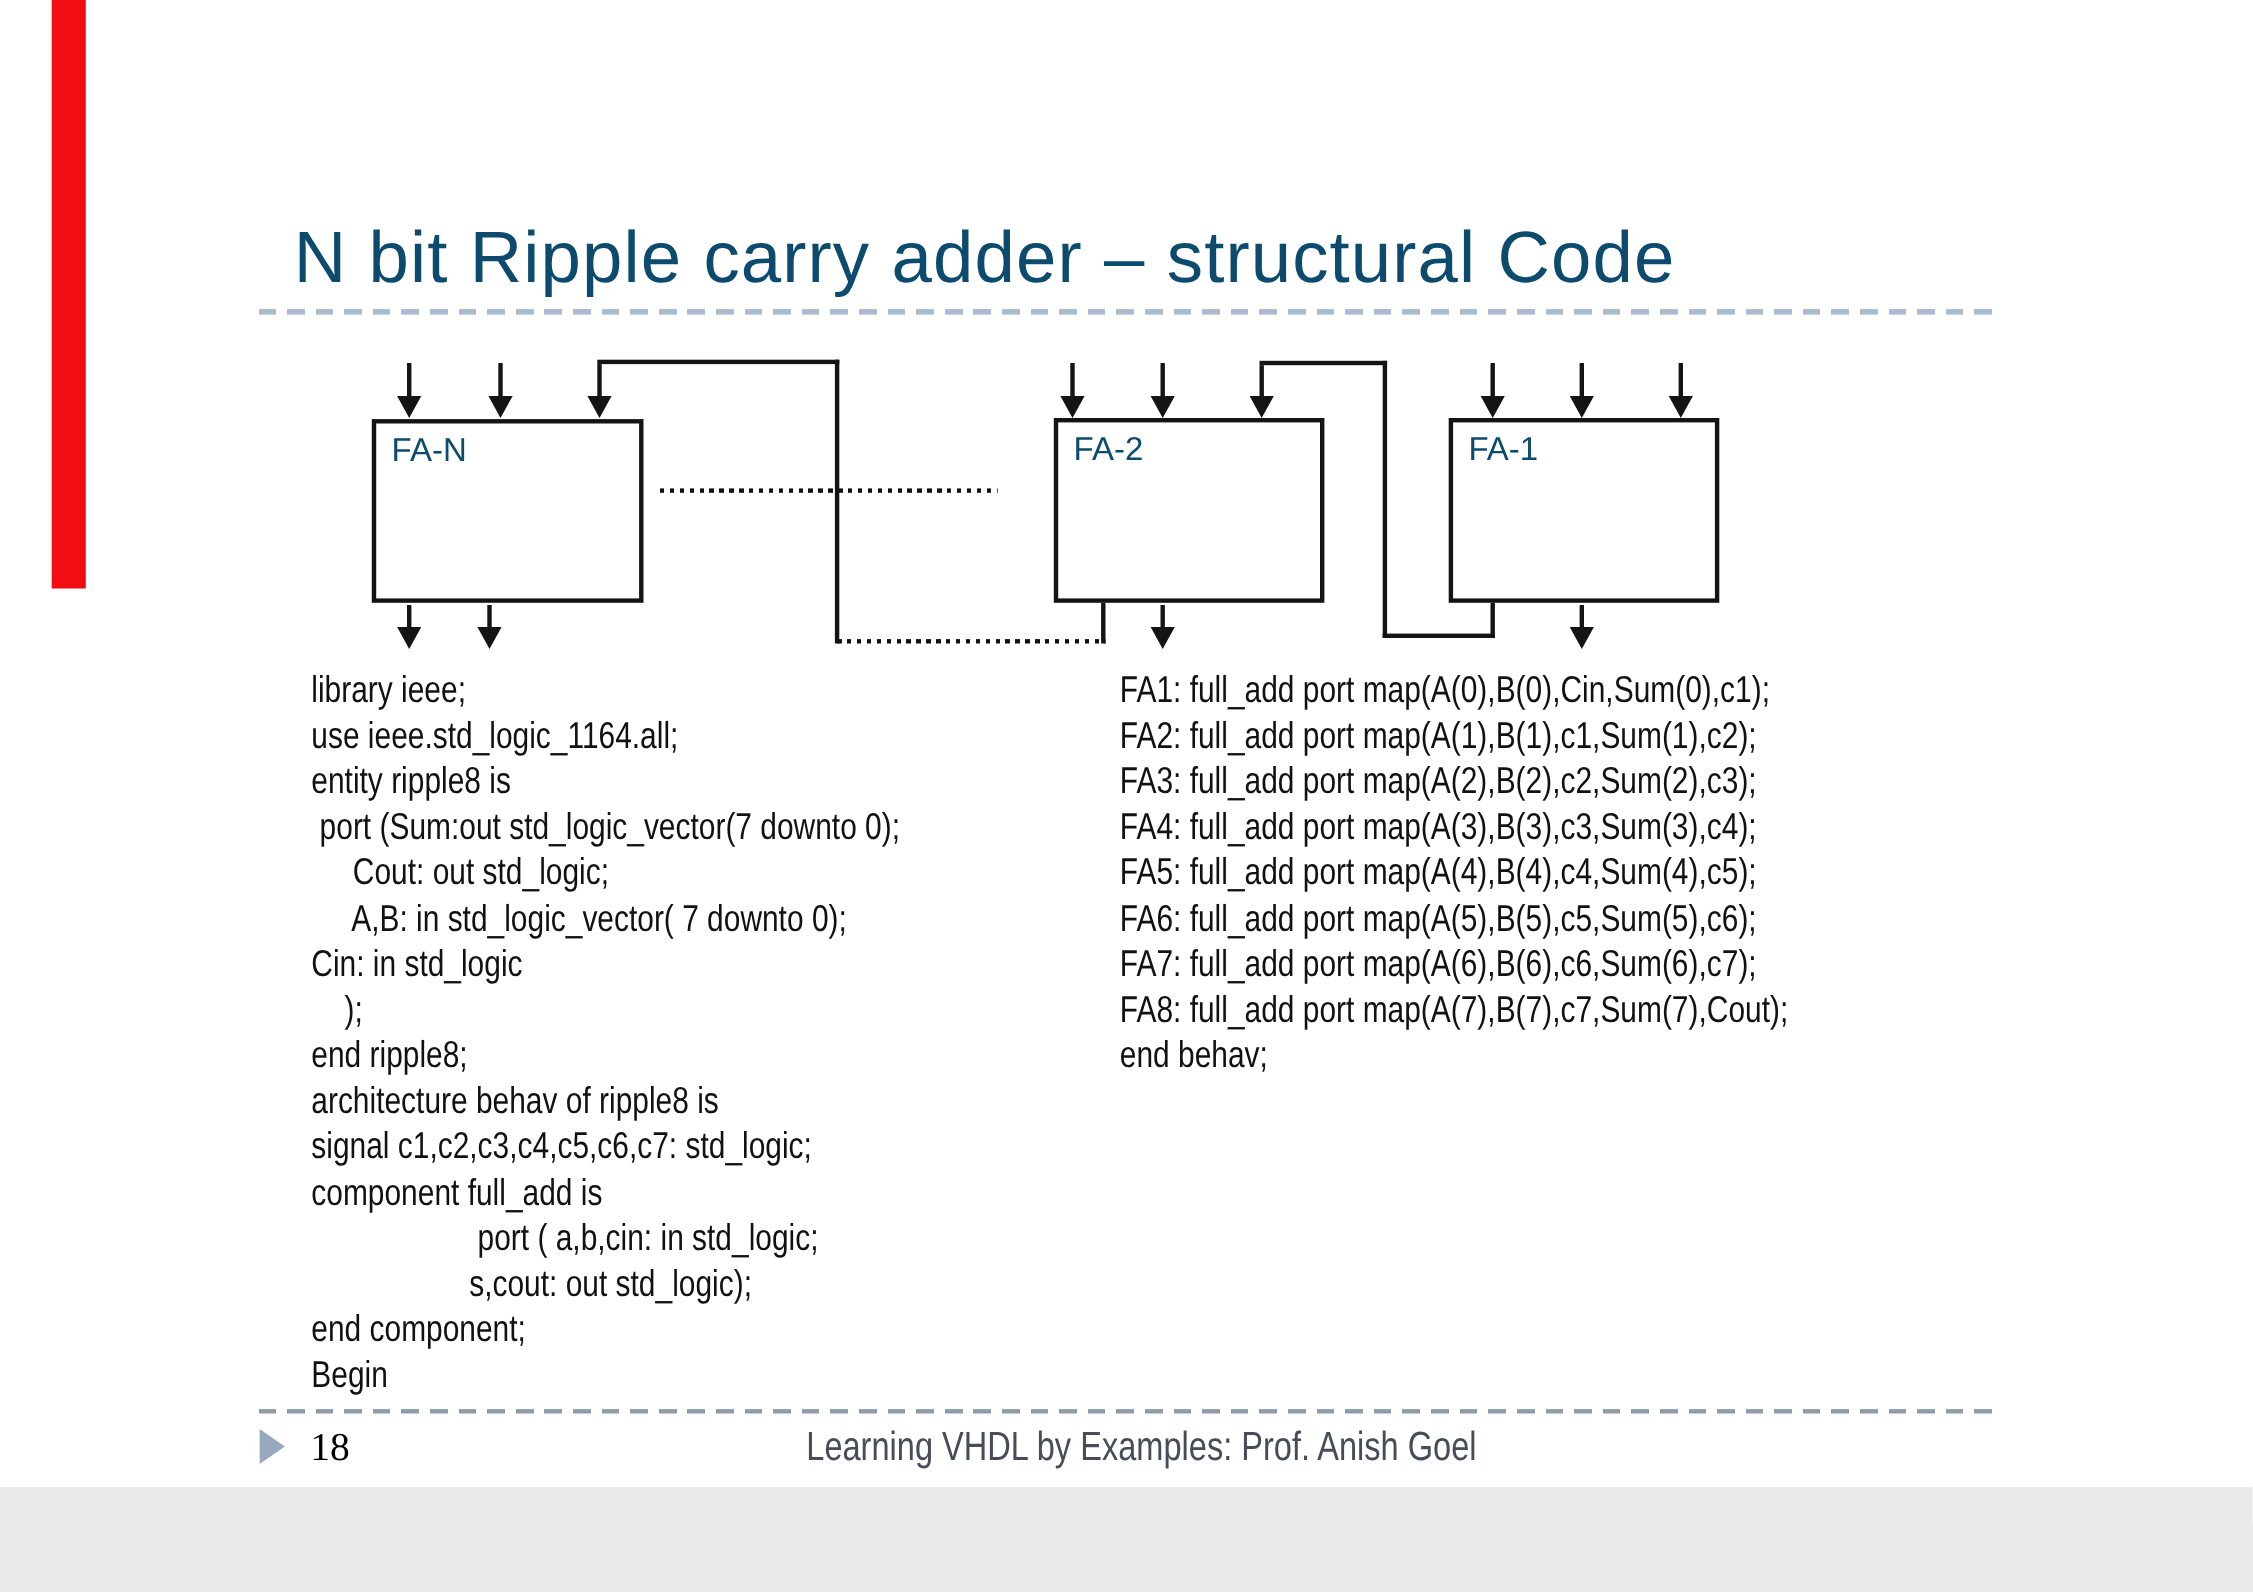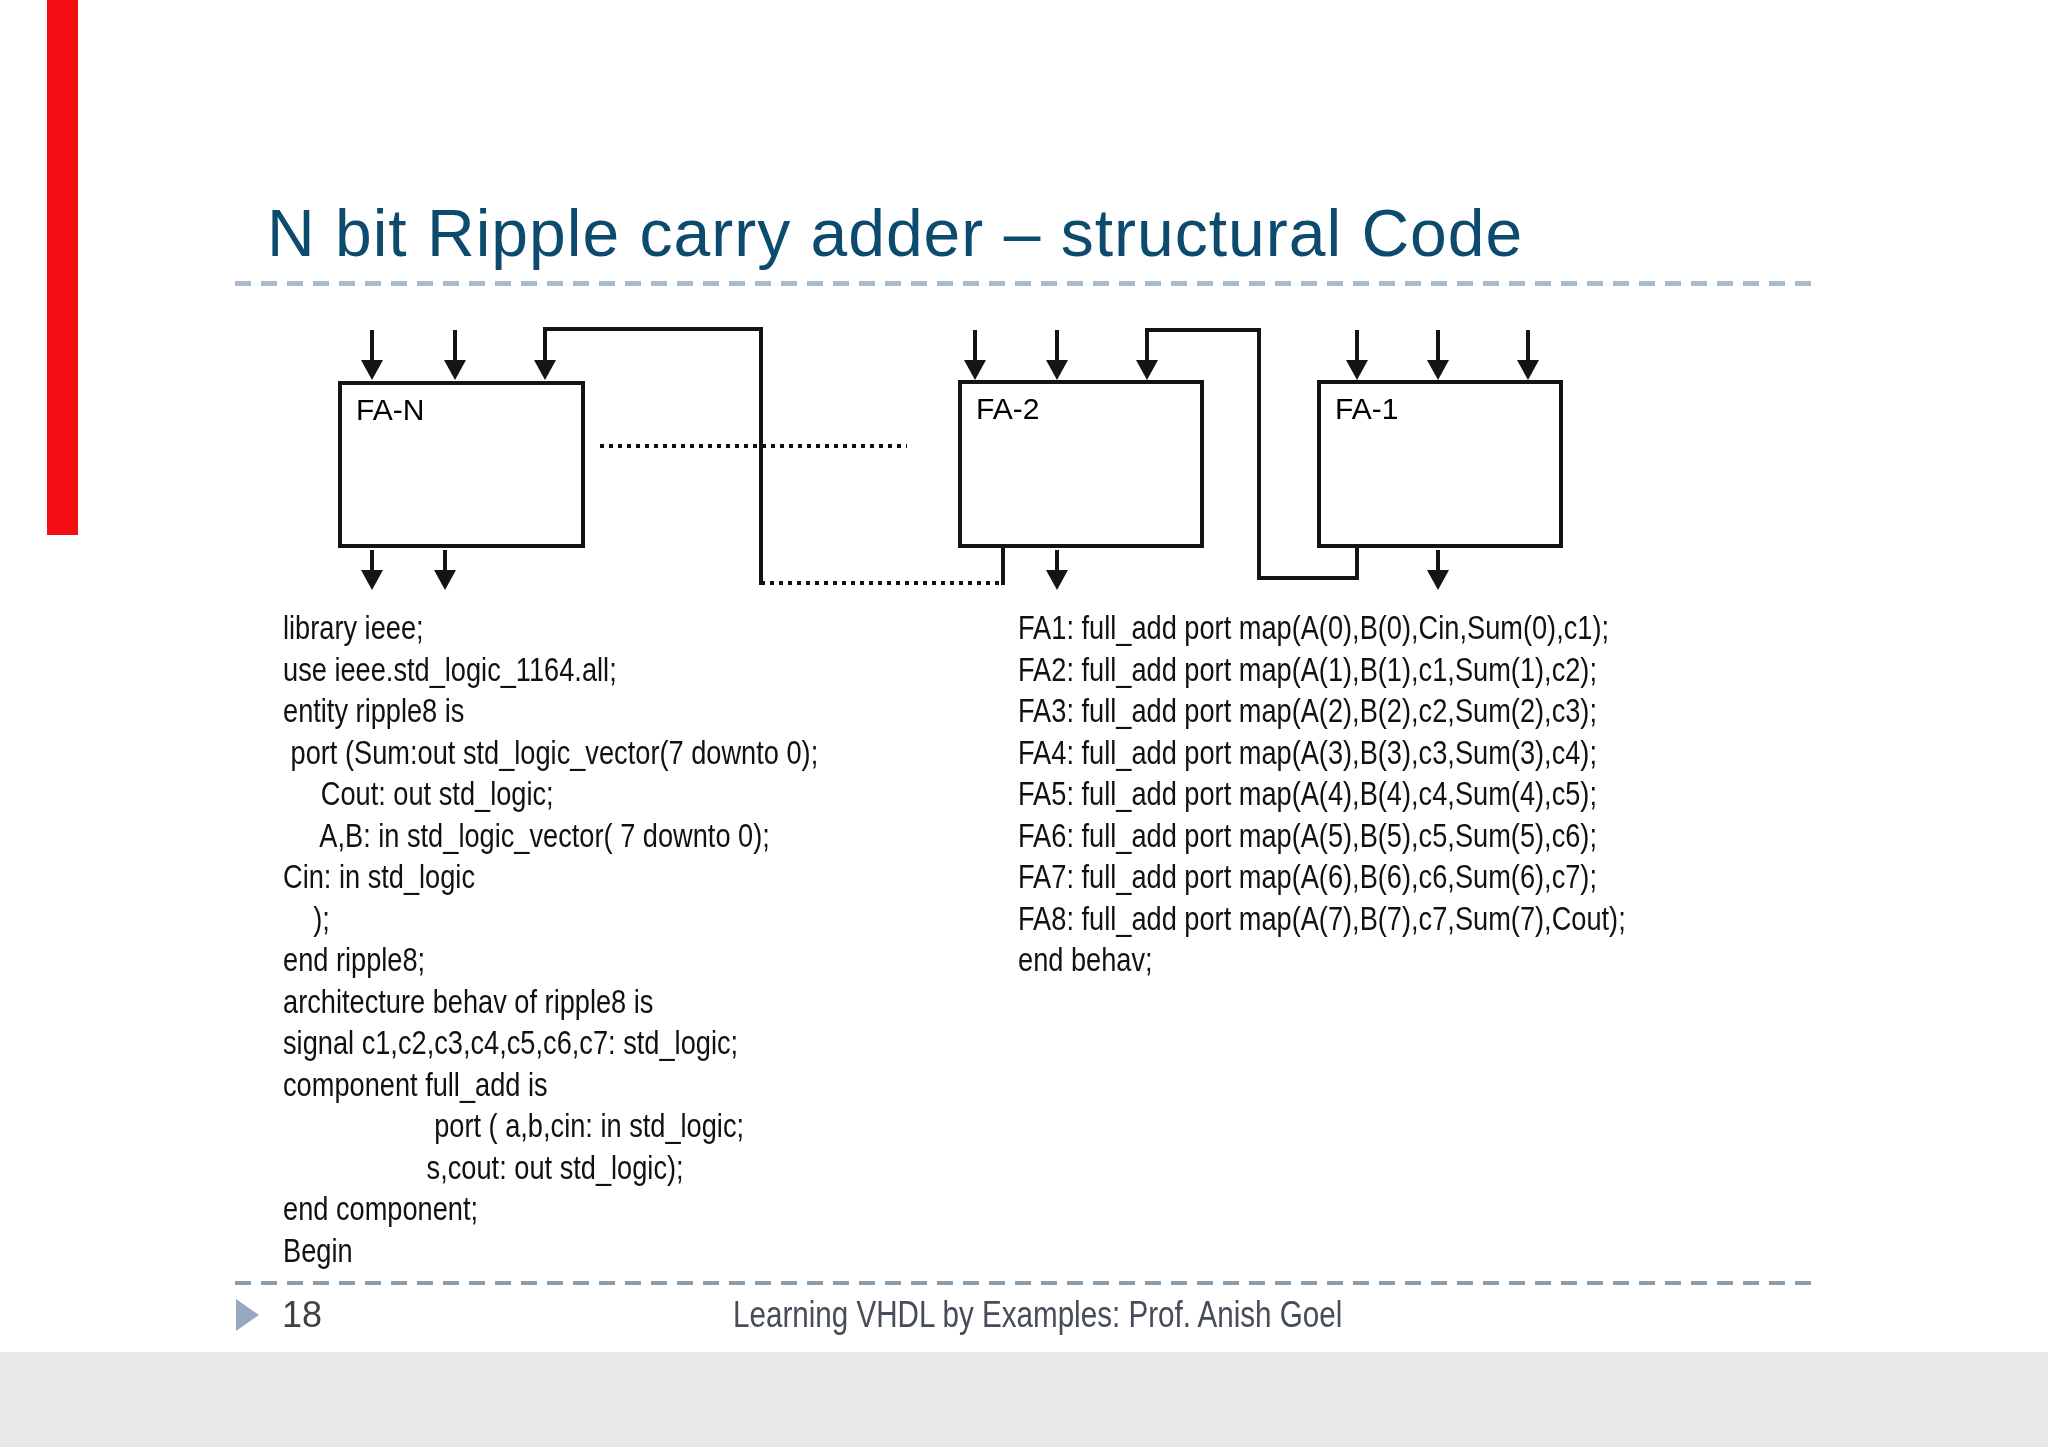--- a/index.html
+++ b/index.html
@@ -17,21 +17,21 @@
                color:#0c4a6e;letter-spacing:1px;white-space:nowrap;font-weight:400;}
 
   .dash-rule{position:absolute;height:5px;}
   #title-rule{left:235px;top:281px;width:1578px;
       background:repeating-linear-gradient(90deg,#a7bace 0 16px,transparent 16px 26px);}
   #footer-rule{left:235px;top:1281px;width:1578px;height:4px;
       background:repeating-linear-gradient(90deg,#8d9cab 0 16px,transparent 16px 26px);}
 
   
   .fa-box{position:absolute;border:4px solid #141414;background:#ffffff;box-sizing:border-box;}
-  .fa-label{font-size:30px;color:#000000;padding:8px 0 0 14px;white-space:nowrap;}
+  .fa-label{font-size:30px;color:#0c4a6e;padding:8px 0 0 14px;white-space:nowrap;}
   #box-fa-n{left:338px;top:381px;width:247px;height:167px;}
   #box-fa-2{left:941px;top:380px;width:246px;height:168px;margin-left:17px;}
   #box-fa-1{left:1317px;top:380px;width:246px;height:168px;}
 
   .shaft{position:absolute;width:4px;background:#141414;}
   .head{position:absolute;width:0;height:0;border-left:11px solid transparent;
         border-right:11px solid transparent;border-top:20px solid #141414;}
   .hline{position:absolute;height:4px;background:#141414;}
   .vline{position:absolute;width:4px;background:#141414;}
   .dotline{position:absolute;height:4px;
@@ -41,21 +41,21 @@
   .code-block{position:absolute;font-size:34px;line-height:41.5px;color:#111;
               transform:scaleX(0.8);transform-origin:left top;}
   #code-left{left:283px;top:607px;}
   #code-right{left:1018px;top:607px;}
   .code-line{white-space:pre;}
 
   
   #page-marker{position:absolute;left:236px;top:1299px;width:0;height:0;
       border-top:16px solid transparent;border-bottom:16px solid transparent;
       border-left:23px solid #96a9bf;}
-  #page-number{position:absolute;left:282px;top:1294px;font-size:36px;color:#404040;}
+  #page-number{position:absolute;left:282px;top:1294px;font-size:36px;color:#000000;font-family:Liberation Serif, serif;}
   #footer-text{position:absolute;left:733px;top:1294px;font-size:37px;color:#464c58;
       white-space:nowrap;transform:scaleX(0.8);transform-origin:left top;}
 </style>
 </head>
 <body>
 
 <div id="canvas">
 
   <div id="red-bar"></div>
 

